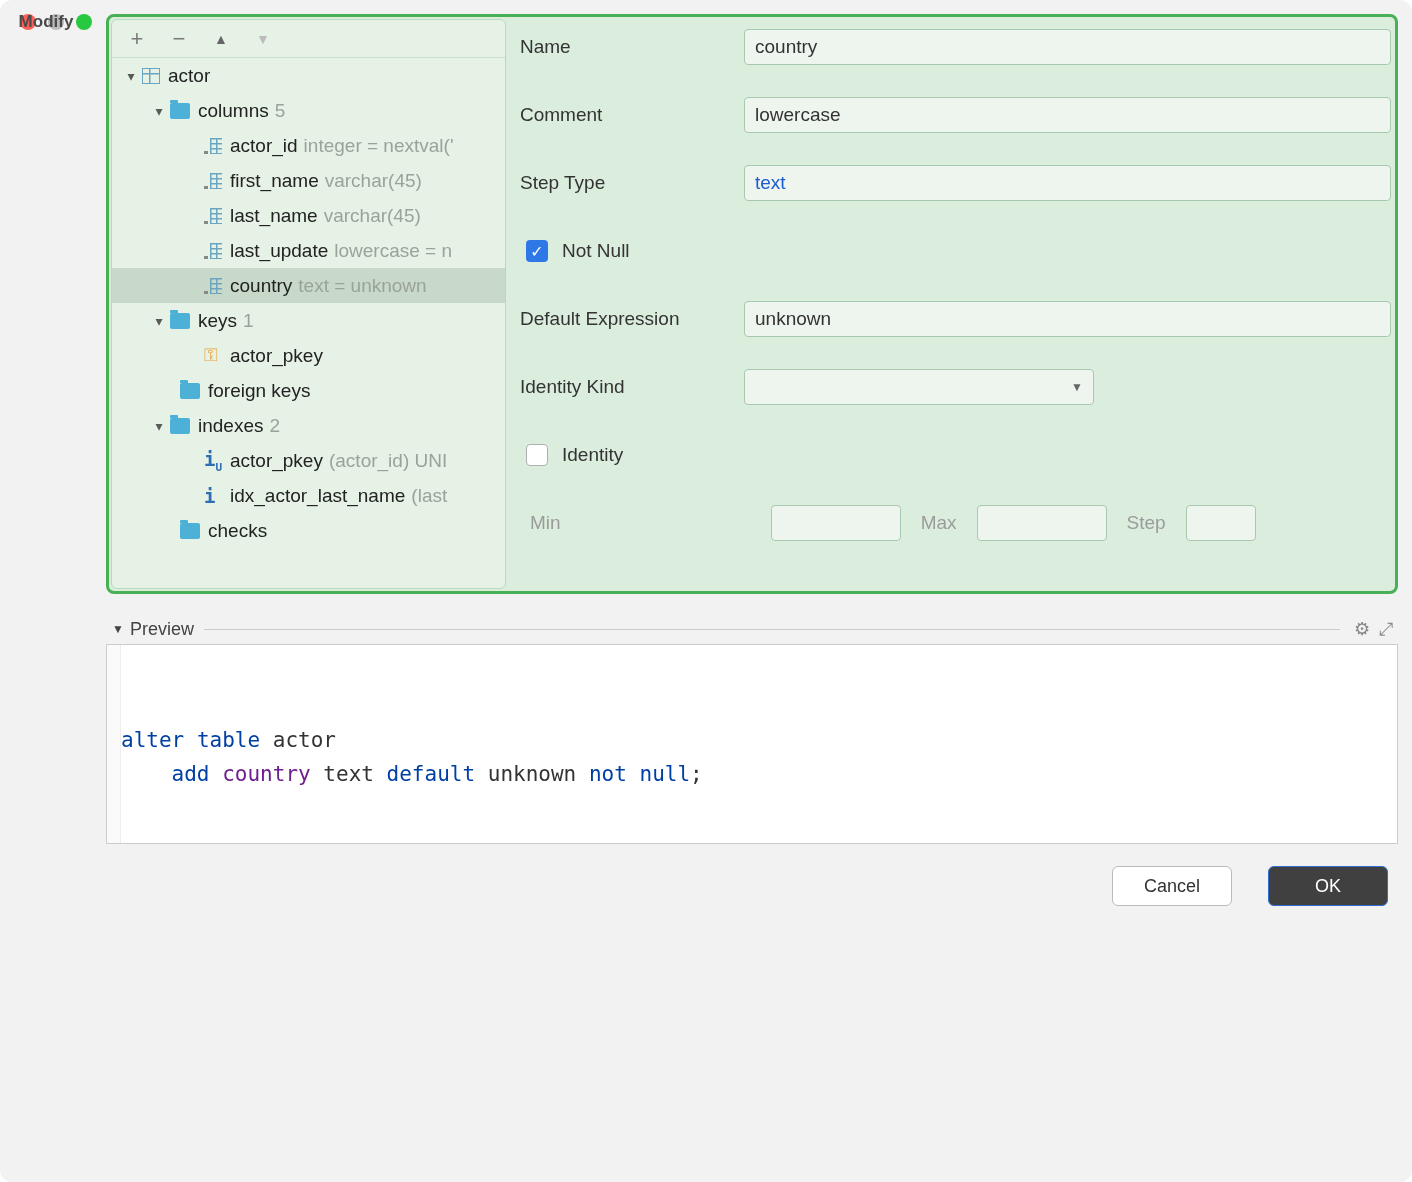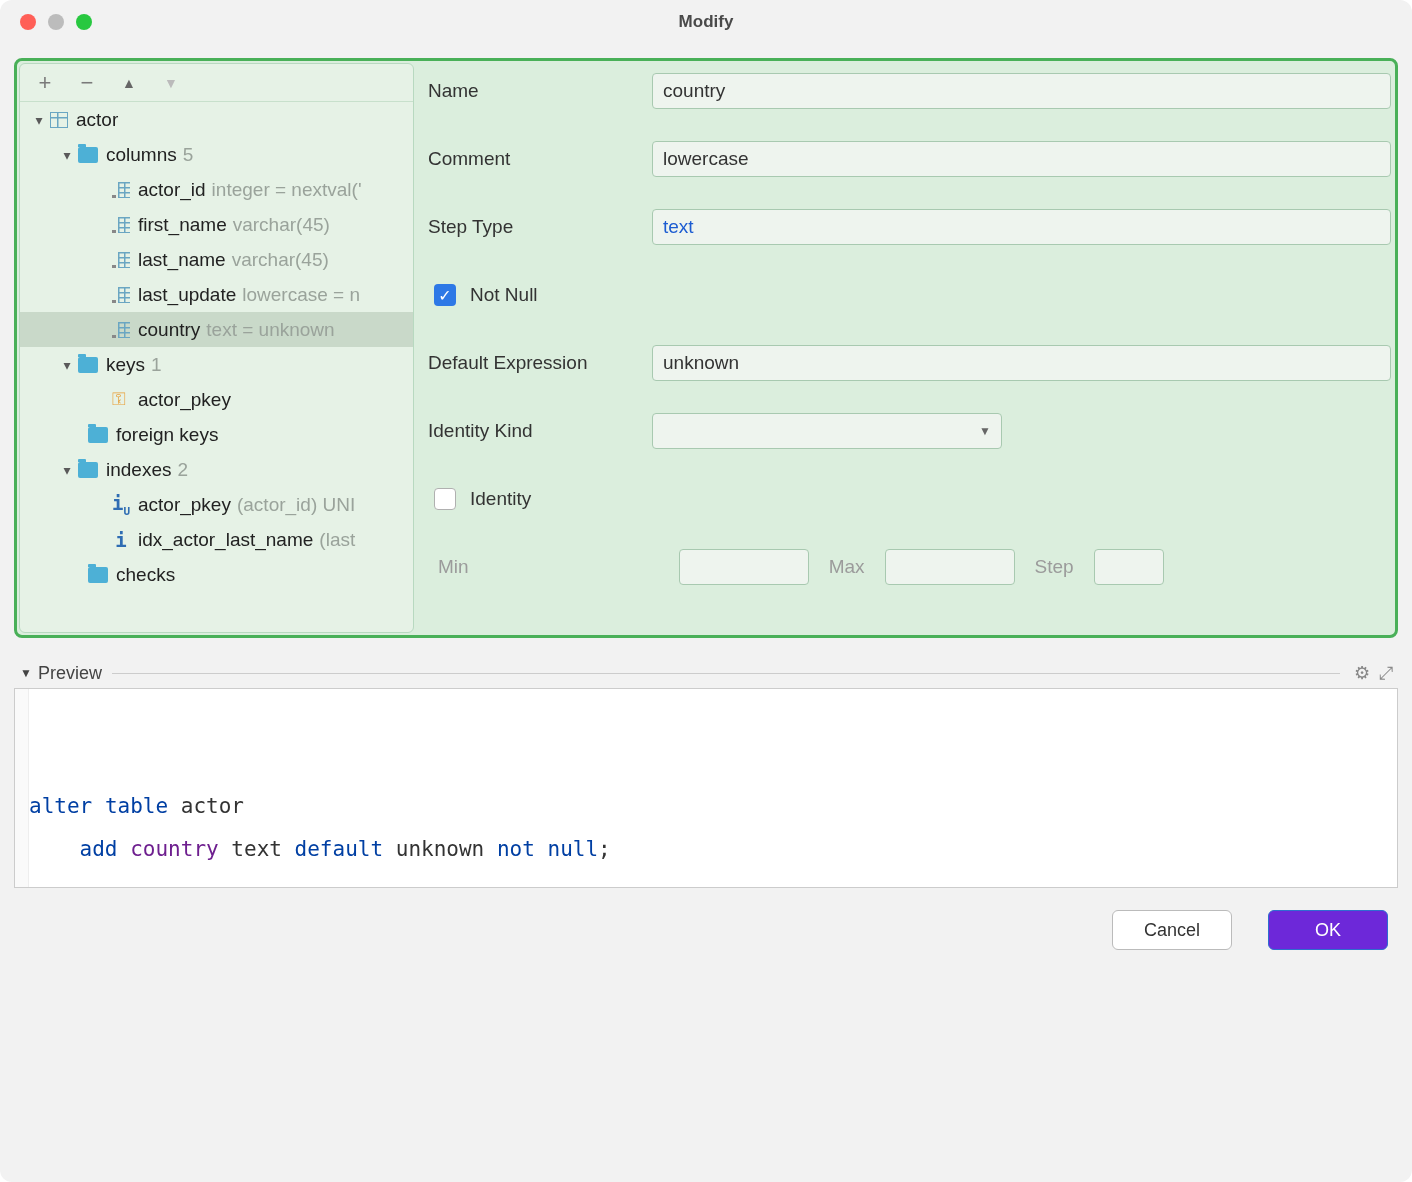--- a/index.html
+++ b/index.html
@@ -11,21 +11,21 @@
   width: 1412px;
   height: 1182px;
   overflow: hidden;
 }
 .window {
   width: 1412px;
   height: 1182px;
   background: #f2f2f2;
   border-radius: 12px;
   display: flex;
-  flex-direction: column;
+  flex-direction: row;
 }
 .titlebar {
   height: 44px;
   display: flex;
   align-items: center;
   position: relative;
 }
 .traffic { display: flex; gap: 12px; padding-left: 20px; }
 .dot { width: 16px; height: 16px; border-radius: 50%; }
 .dot.red { background: #ff5f57; }
@@ -95,21 +95,21 @@
   background:
     linear-gradient(#888,#888) 0 13px/4px 3px no-repeat,
     linear-gradient(#6aa6c2,#6aa6c2) 6px 0/1.5px 100% no-repeat,
     linear-gradient(#6aa6c2,#6aa6c2) 12px 0/1.5px 100% no-repeat,
     linear-gradient(#6aa6c2,#6aa6c2) 6px 0/100% 1.5px no-repeat,
     linear-gradient(#6aa6c2,#6aa6c2) 6px 5px/100% 1.5px no-repeat,
     linear-gradient(#6aa6c2,#6aa6c2) 6px 10px/100% 1.5px no-repeat,
     linear-gradient(#6aa6c2,#6aa6c2) 6px 15px/100% 1px no-repeat;
 }
 .key-icn { width: 18px; display: inline-block; margin-right: 8px; color: #e8a13a; font-size: 18px; }
-.idx-icn { width: 18px; display: inline-block; margin-right: 8px; color: #2f6db3; font-weight: bold; font-family: monospace; text-align: center; }
+.idx-icn { width: 18px; display: inline-block; margin-right: 8px; color: #2f6db3; font-weight: bold; font-family: monospace; }
 .lbl { color: #222; }
 .dim { color: #9aa39b; padding-left: 6px; }
 
 .form {
   flex: 1; display: flex; flex-direction: column; gap: 24px; padding: 6px 2px 0 2px;
   font-size: 19px;
 }
 .frow { display: flex; align-items: center; min-height: 44px; gap: 14px; }
 .flabel { width: 210px; color: #333; }
 .finput {
@@ -133,40 +133,40 @@
 .preview-hdr {
   display: flex; align-items: center; height: 30px; margin-top: 20px; color: #444;
 }
 .preview-hdr .ptri { width: 24px; font-size: 12px; text-align: center; }
 .preview-hdr .ptxt { font-size: 18px; }
 .preview-hdr .pline { flex: 1; border-top: 1px solid #ccc; margin: 0 10px; }
 .preview-hdr .picon { width: 24px; color: #888; font-size: 18px; cursor: pointer; text-align: center; }
 
 .editor {
   border: 1px solid #ccc; background: #fff; height: 200px; padding: 10px 10px 10px 14px;
-  font-family: ui-monospace, Menlo, Consolas, monospace; font-size: 21px; line-height: 43px;
+  font-family: ui-monospace, Menlo, Consolas, monospace; font-size: 21px; line-height: 34px;
   white-space: pre; overflow: hidden; position: relative;
 }
 .editor .gutter {
   position: absolute; left: 0; top: 0; bottom: 0; width: 14px;
   border-right: 1px solid #eee; background: #fafafa;
 }
 .kw { color: #003fa3; }
 .ident { color: #6e1f8f; }
 .punct { color: #333; }
 
 .buttons {
   display: flex; justify-content: flex-end; gap: 36px; padding: 22px 10px 0 0;
 }
 .btn {
   min-width: 120px; height: 40px; border-radius: 6px; font-size: 18px;
   display: flex; align-items: center; justify-content: center; cursor: pointer;
 }
 .btn.cancel { background: #fff; border: 1px solid #bbb; color: #333; }
-.btn.ok { background: #6d28d9; color: #fff; border: 1px solid #2f6dd0; }
+.btn.ok { background: #404040; color: #fff; border: 1px solid #2f6dd0; }
 </style>
 </head>
 <body>
 
 <div class="window">
 
   <div class="titlebar">
     <div class="traffic">
       <div class="dot red"></div>
       <div class="dot yellow"></div>

